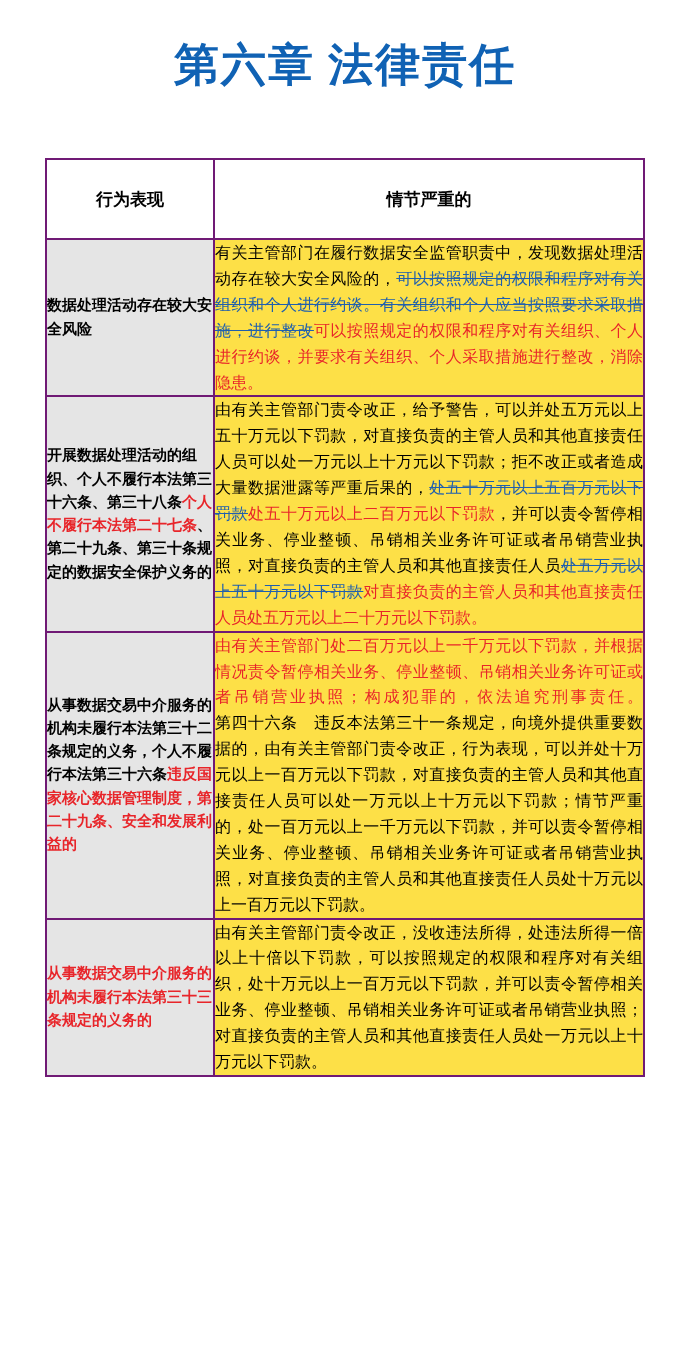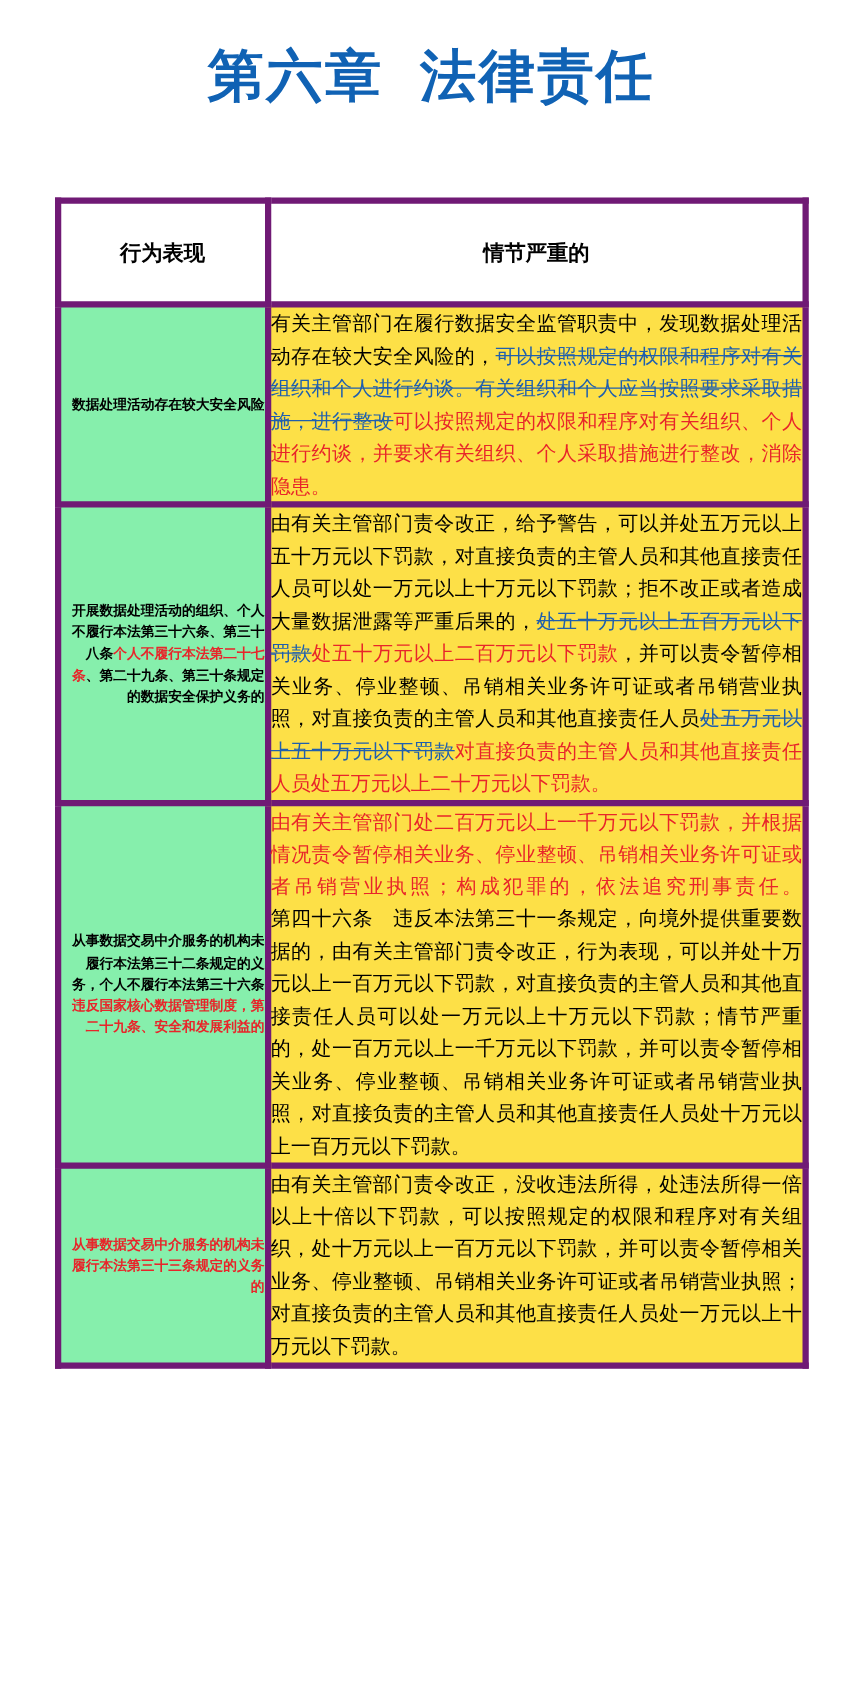--- a/index.html
+++ b/index.html
@@ -15,55 +15,55 @@
   }
   .page {
     position: relative;
     width: 690px;
     height: 1362px;
     box-sizing: border-box;
   }
   .title {
     text-align: center;
     color: #1062b4;
-    font-family: Liberation Mono, monospace;
+    font-family: Liberation Serif, serif;
     font-weight: bold;
     font-size: 45px;
     letter-spacing: 2px;
     padding-top: 38px;
     padding-bottom: 10px;
     line-height: 1.2;
   }
   table.lawtable {
     border-collapse: collapse;
     width: 598px;
     margin: 56px auto 0 auto;
     table-layout: fixed;
   }
   table.lawtable td, table.lawtable th {
-    border: 5px solid #701a75;
+    border: 2px solid #701a75;
     vertical-align: middle;
     padding: 0;
   }
   .hdr td {
     background: #ffffff;
     text-align: center;
     font-weight: bold;
     font-size: 17px;
     color: #000000;
     height: 78px;
     font-family: "DejaVu Sans", "Liberation Sans", sans-serif;
   }
   .col-left { width: 168px; }
   .col-right { width: 430px; }
 
   td.cell-left {
-    background: #86efac;
-    text-align: right;
-    font-size: 11px;
+    background: #e5e5e5;
+    text-align: left;
+    font-size: 15px;
     line-height: 1.55;
     color: #000000;
     padding: 10px 8px;
     font-family: "DejaVu Sans", "Liberation Sans", sans-serif;
     font-weight: bold;
   }
   td.cell-right {
     background: #fde047;
     text-align: justify;
     font-size: 16px;

